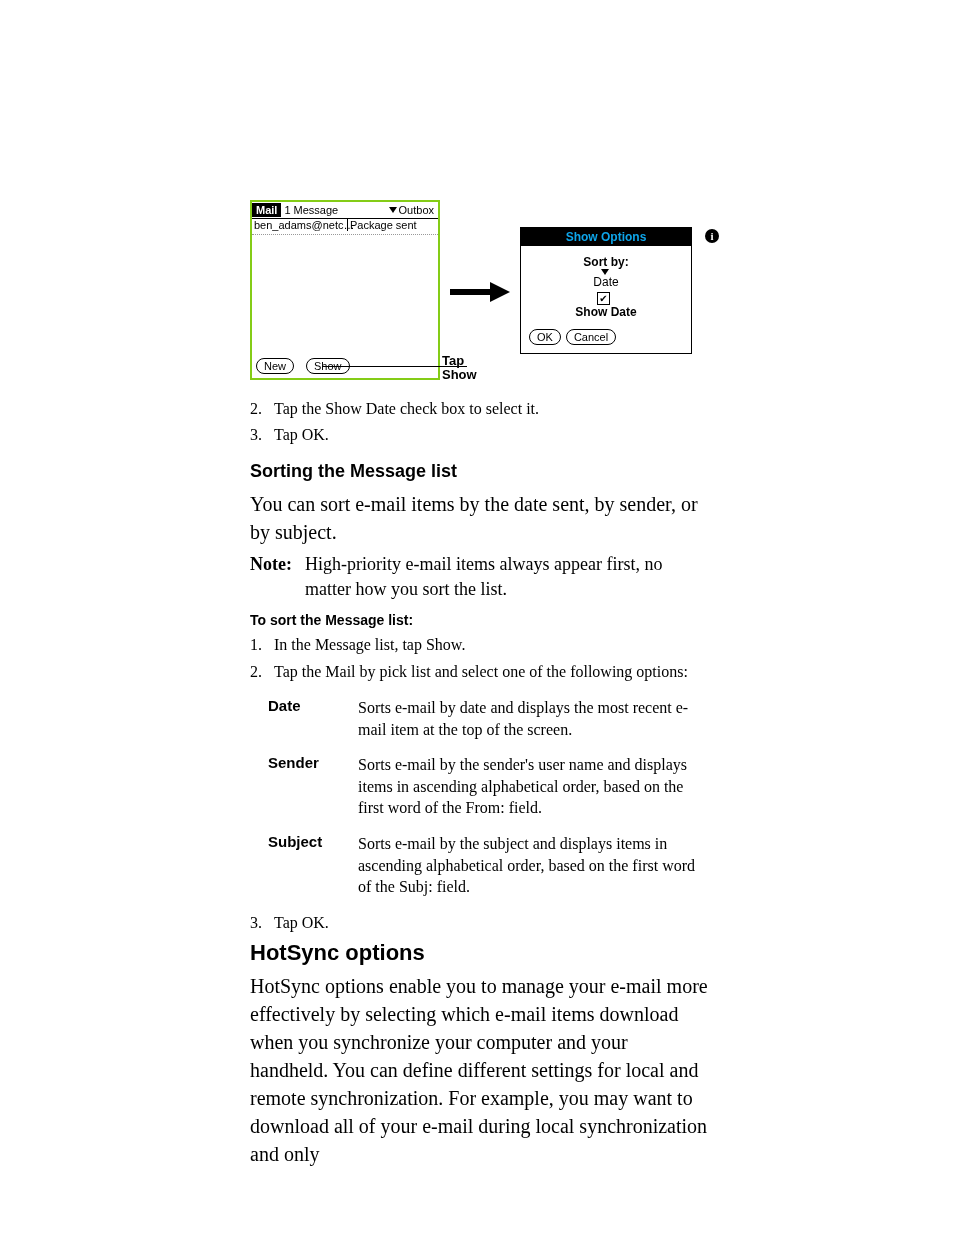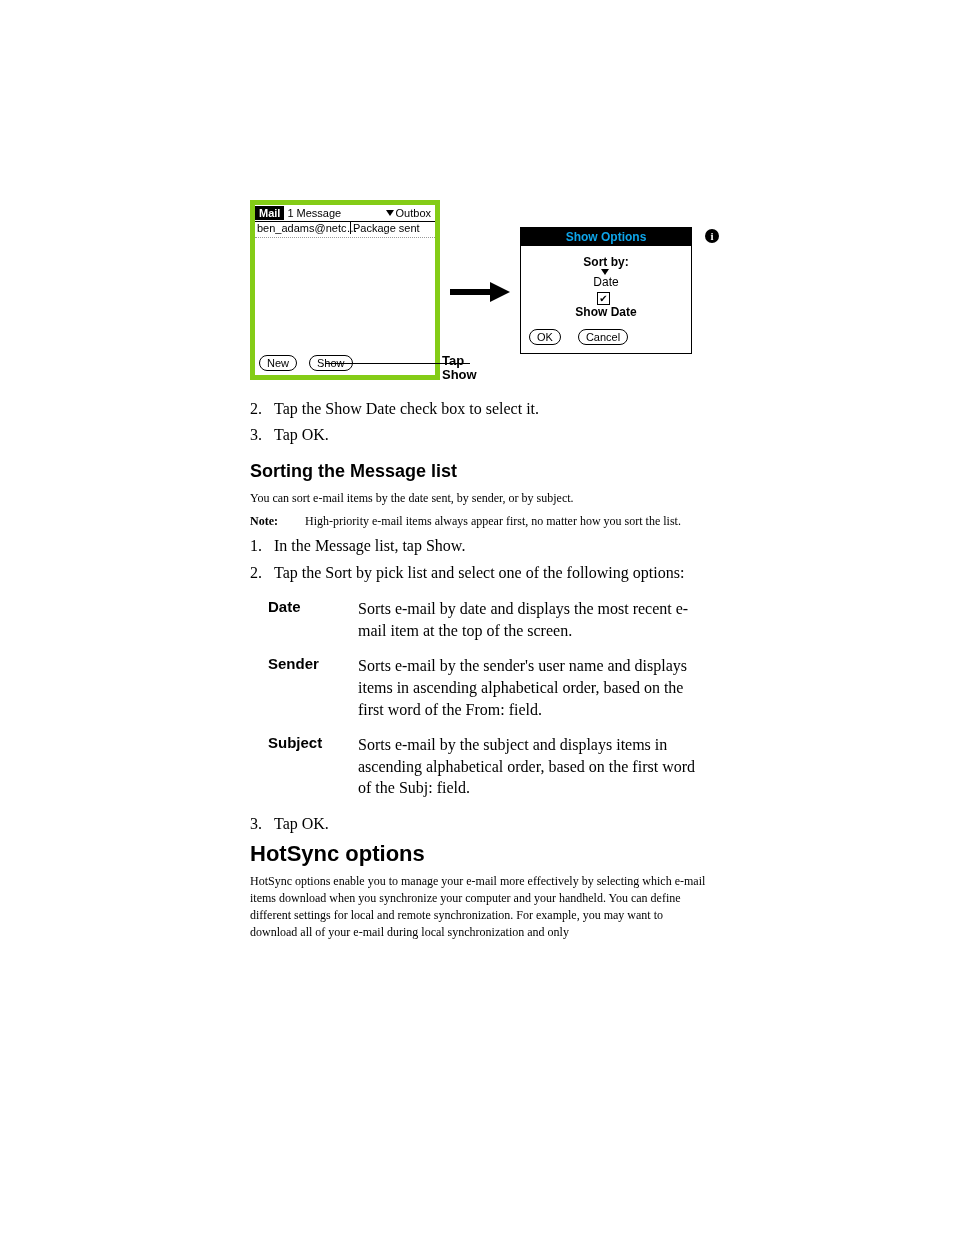--- a/index.html
+++ b/index.html
@@ -18,21 +18,21 @@
   }
   .figure-row {
     display: flex;
     align-items: center;
     margin-bottom: 18px;
     position: relative;
   }
   .palm-screen {
     width: 190px;
     height: 180px;
-    border: 5px solid #84cc16;
+    border: 2px solid #84cc16;
     background: #fff;
     font-family: Arial, Helvetica, sans-serif;
     font-size: 11px;
     position: relative;
     box-sizing: border-box;
   }
   .palm-header {
     height: 16px;
     display: flex;
     align-items: center;
@@ -140,46 +140,46 @@
   }
   .opt-line { margin: 3px 0; display: flex; align-items: center; flex-direction: column;}
   .checkbox {
     width: 11px; height: 11px;
     border: 1px solid #000;
     margin-right: 5px;
     display: inline-flex;
     align-items: center; justify-content: center;
     font-size: 10px;
   }
-  .opt-buttons { margin-top: 10px; display: flex; gap: 17px;}
+  .opt-buttons { margin-top: 10px; display: flex; gap: 5px;}
 
   .step-list {
     font-size: 16px;
     line-height: 1.4;
     margin: 6px 0;
   }
   .step {
     display: flex;
     margin: 4px 0;
   }
   .step-num { width: 24px; }
   .h3 {
     font-family: Arial, Helvetica, sans-serif;
     font-weight: bold;
     font-size: 18px;
     margin: 14px 0 8px 0;
   }
   .body-text {
-    font-size: 12px;
+    font-size: 20px;
     line-height: 1.4;
     margin: 4px 0;
   }
   .note-row {
     display: flex;
-    font-size: 12px;
+    font-size: 18px;
     line-height: 1.4;
     margin: 6px 0;
   }
   .note-label {
     font-weight: bold;
     width: 55px;
   }
   .h4 {
     font-family: Arial, Helvetica, sans-serif;
     font-weight: bold;
@@ -302,29 +302,30 @@
   </div>
 
   <div class="h3">Sorting the Message list</div>
   <div class="body-text">You can sort e-mail items by the date sent, by sender, or by subject.</div>
 
   <div class="note-row">
     <div class="note-label">Note:</div>
     <div style="flex:1">High-priority e-mail items always appear first, no matter how you sort the list.</div>
   </div>
 
+  <div class="h4">To sort the Message list:</div>
 
   <div class="step-list">
     <div class="step">
       <div class="step-num">1.</div>
       <div>In the Message list, tap Show.</div>
     </div>
     <div class="step">
       <div class="step-num">2.</div>
-      <div>Tap the Sort by pick list and select one of the following options:</div>
+      <div>Tap the Mail by pick list and select one of the following options:</div>
     </div>
   </div>
 
   <div class="def-table">
     <div class="def-row">
       <div class="def-term">Date</div>
       <div class="def-desc">Sorts e-mail by date and displays the most recent e-mail item at the top of the screen.</div>
     </div>
     <div class="def-row">
       <div class="def-term">Sender</div>

